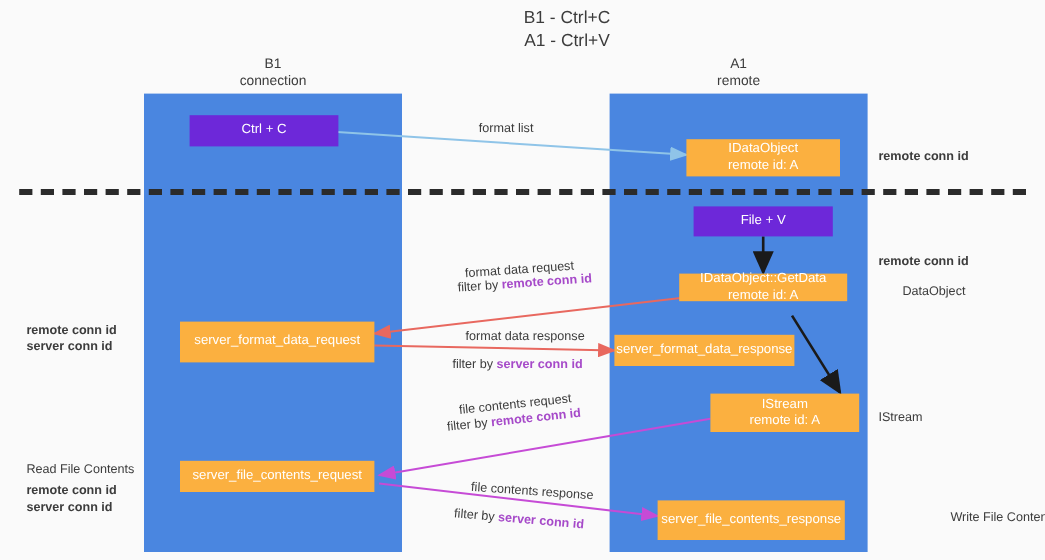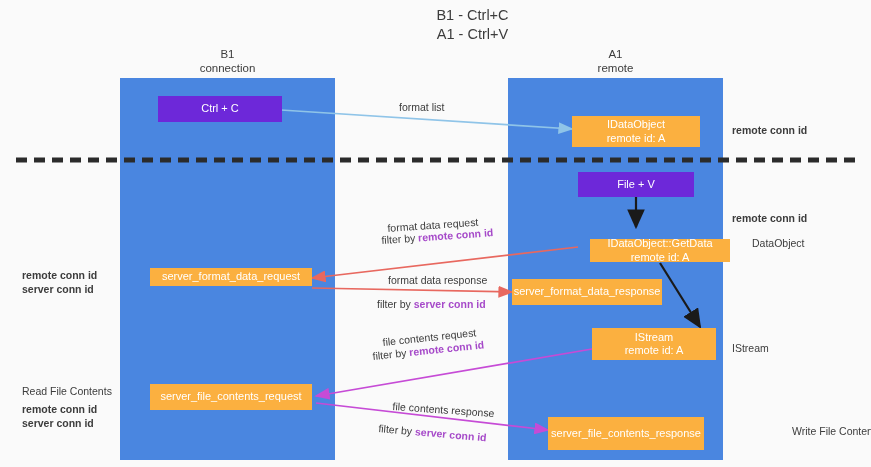--- a/index.html
+++ b/index.html
@@ -99,26 +99,26 @@
 
   <div class="node orange" style="left:572px;top:116px;width:128px;height:31px;">
     <div>IDataObject</div>
     <div>remote id: A</div>
   </div>
 
   <div class="node green" style="left:578px;top:172px;width:116px;height:25px;">
     <div>File + V</div>
   </div>
 
-  <div class="node orange" style="left:590px;top:228px;width:140px;height:23px;margin-top:11px;">
+  <div class="node orange" style="left:566px;top:228px;width:140px;height:23px;">
     <div>IDataObject::GetData</div>
     <div>remote id: A</div>
   </div>
 
-  <div class="node orange" style="left:150px;top:268px;width:162px;height:18px;">
+  <div class="node orange" style="left:150px;top:268px;width:162px;height:34px;">
     <div>server_format_data_request</div>
   </div>
 
   <div class="node orange" style="left:512px;top:279px;width:150px;height:26px;">
     <div>server_format_data_response</div>
   </div>
 
   <div class="node orange" style="left:592px;top:328px;width:124px;height:32px;">
     <div>IStream</div>
     <div>remote id: A</div>

